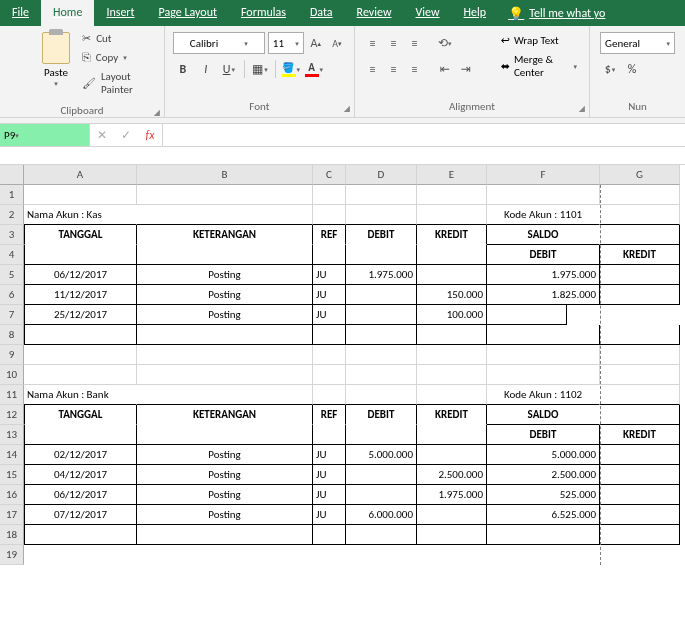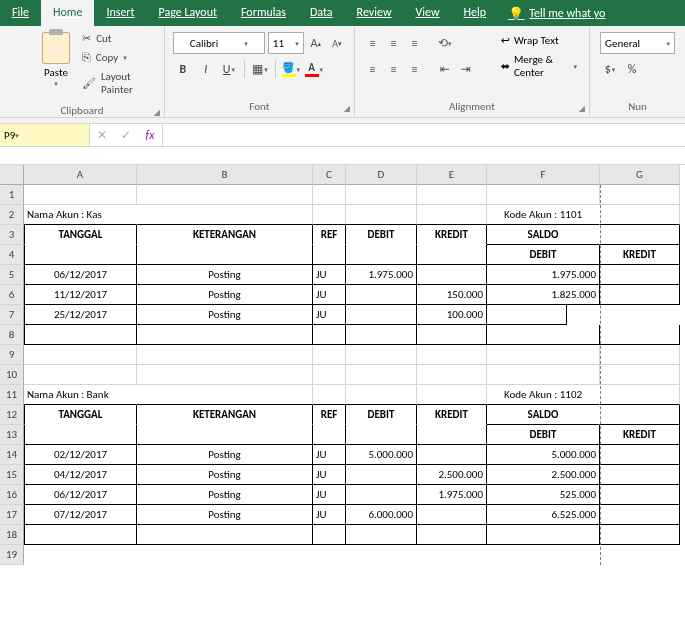--- a/index.html
+++ b/index.html
@@ -44,21 +44,21 @@
 .wrap-merge div { display: flex; align-items: center; gap: 4px; cursor: pointer; padding: 2px; }
 
 .numfmt { display: flex; flex-direction: column; gap: 4px; padding: 2px 4px; }
 .numfmt-sel { width: 75px; height: 22px; border: 1px solid #ababab; background: #fff; font-size: 11px; padding: 2px 4px; display: flex; align-items: center; justify-content: space-between; cursor: pointer; }
 .numfmt-row { display: flex; gap: 2px; }
 
 .dd-caret { font-size: 7px; color: #666; }
 
 
 .fbar-row { display: flex; border-bottom: 1px solid #d4d4d4; height: 23px; align-items: stretch; background: #fff; }
-.namebox { width: 90px; border-right: 1px solid #d4d4d4; display: flex; align-items: center; padding: 0 4px; font-size: 11px; background: #fef9c3; }
+.namebox { width: 90px; border-right: 1px solid #d4d4d4; display: flex; align-items: center; padding: 0 4px; font-size: 11px; background: #86efac; }
 .fbar-btns { display: flex; align-items: center; border-right: 1px solid #d4d4d4; }
 .fbar-btn { width: 24px; display: flex; align-items: center; justify-content: center; color: #aaa; font-size: 12px; cursor: pointer; }
 .fbar-input { flex: 1; padding: 0 6px; display: flex; align-items: center; font-size: 11px; }
 
 
 .grid-area { position: relative; }
 .colheads { display: flex; margin-left: 24px; }
 .colheads div { border-right: 1px solid #d4d4d4; border-bottom: 1px solid #ababab; background: #e6e6e6; text-align: center; font-size: 11px; color: #444; height: 20px; line-height: 20px; }
 .corner { width: 24px; height: 20px; background: #e6e6e6; border-right: 1px solid #ababab; border-bottom: 1px solid #ababab; position: absolute; left: 0; top: 0; }
 
@@ -232,21 +232,21 @@
 
 <div style="height:6px;background:#f3f3f3;border-bottom:1px solid #d4d4d4"></div>
 <div class="fbar-row">
   <div class="namebox">
       <span>P9</span>
       <span class="dd-caret">▾</span>
     </div>
   <div class="fbar-btns">
     <div class="fbar-btn">✕</div>
     <div class="fbar-btn">✓</div>
-    <div class="fbar-btn" style="font-style:italic;color:#a21caf">fx</div>
+    <div class="fbar-btn" style="font-style:italic;color:#ef4444">fx</div>
   </div>
   <div class="fbar-input"></div>
 </div>
 <div style="height:18px;background:#fff;border-bottom:1px solid #d4d4d4"></div>
 
 <div class="grid-area">
   <div class="corner"></div>
   <div class="colheads">
     <div class="wA">A</div>
     <div class="wB">B</div>

